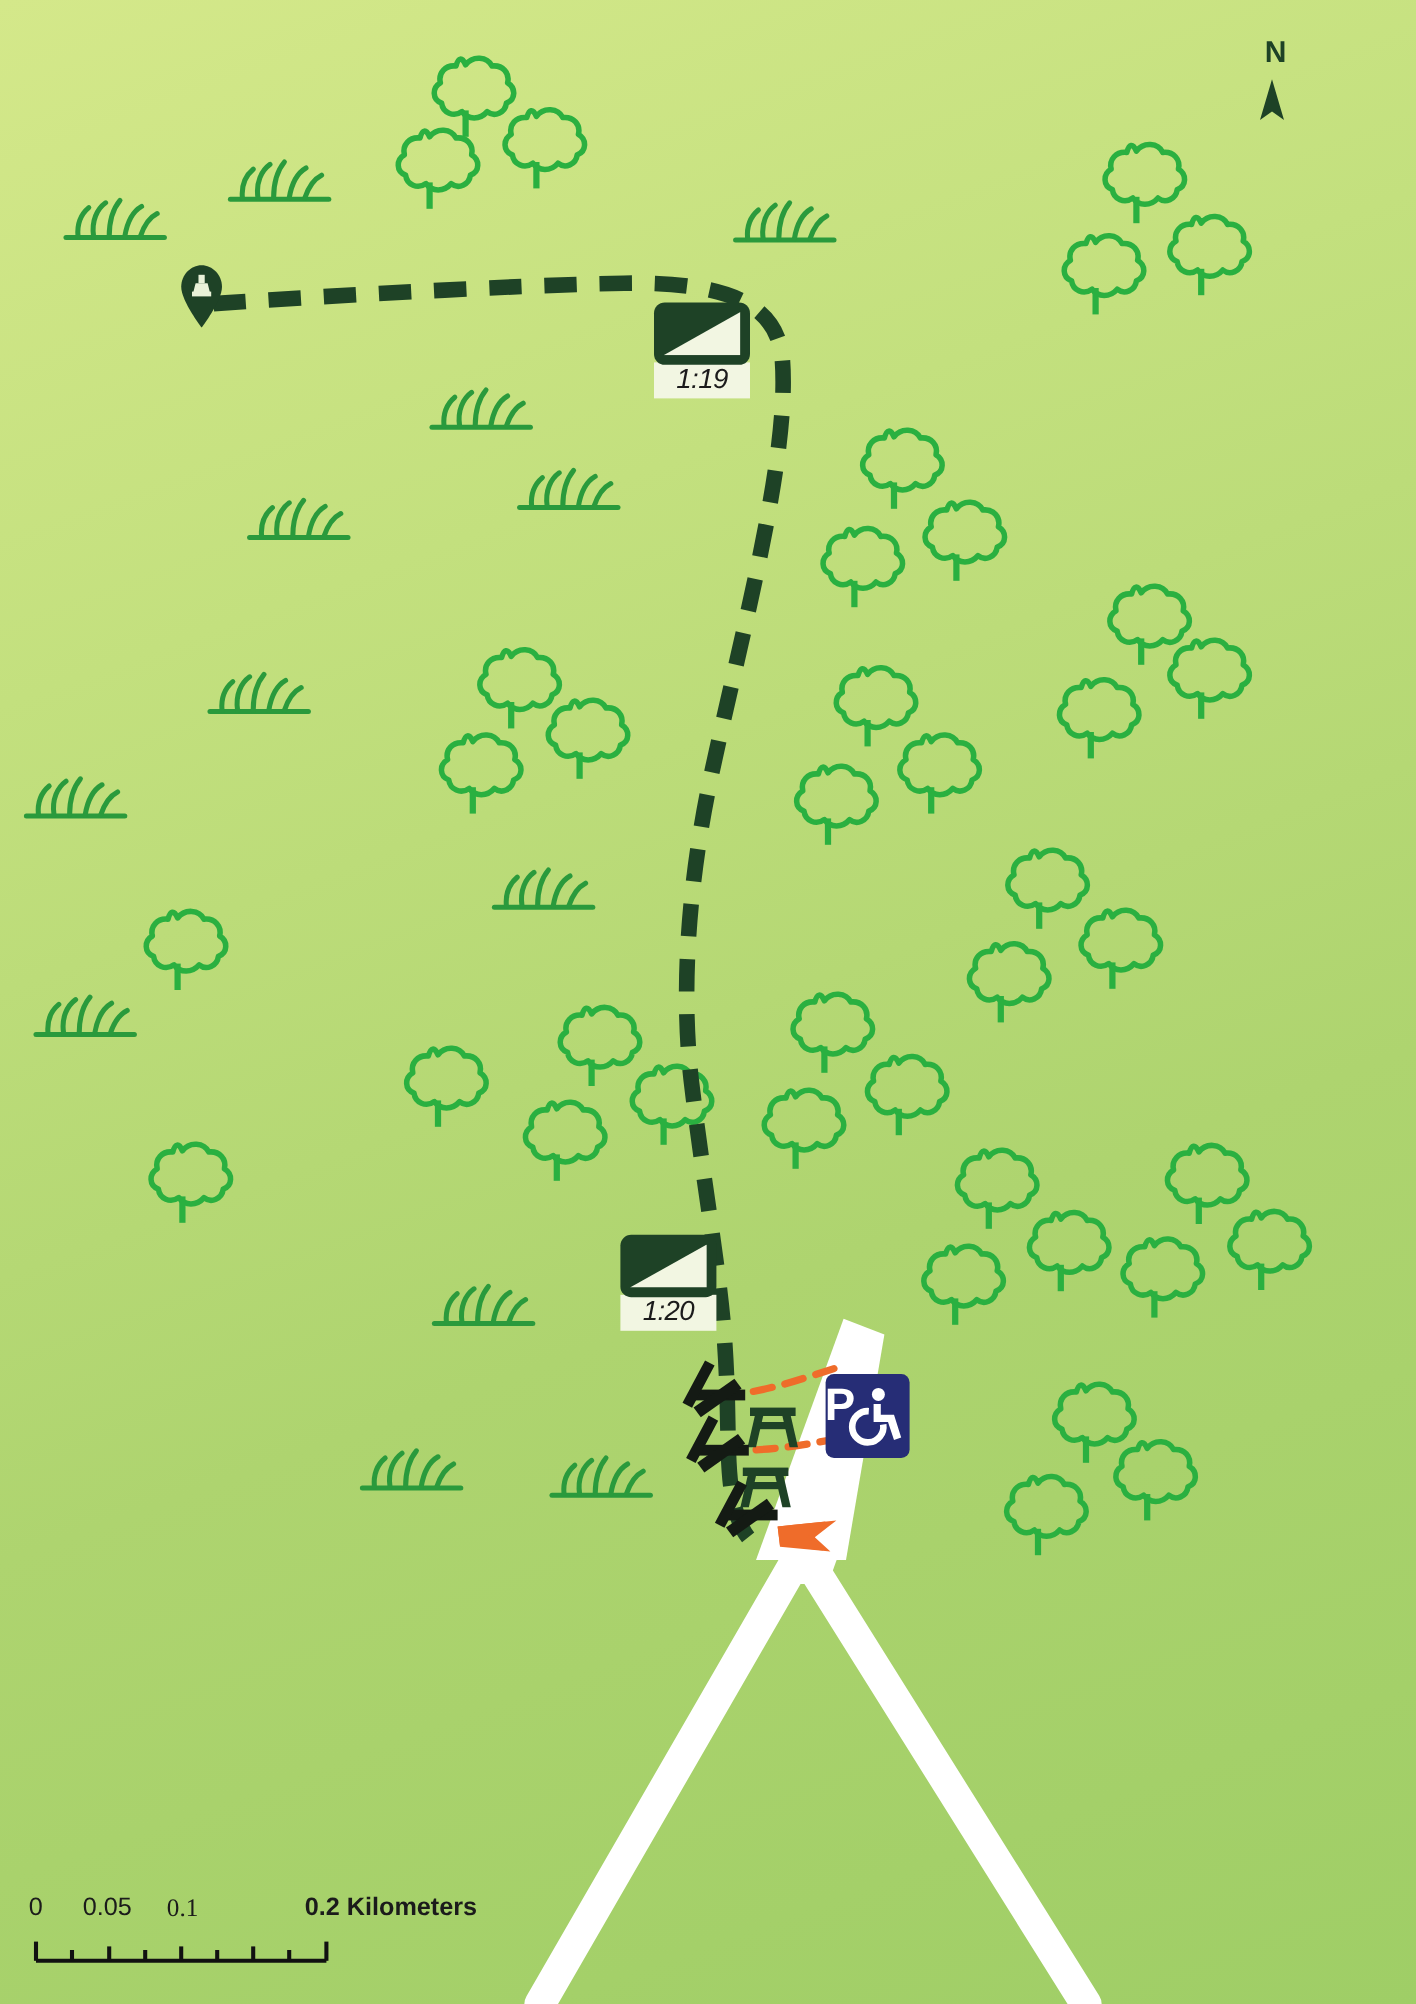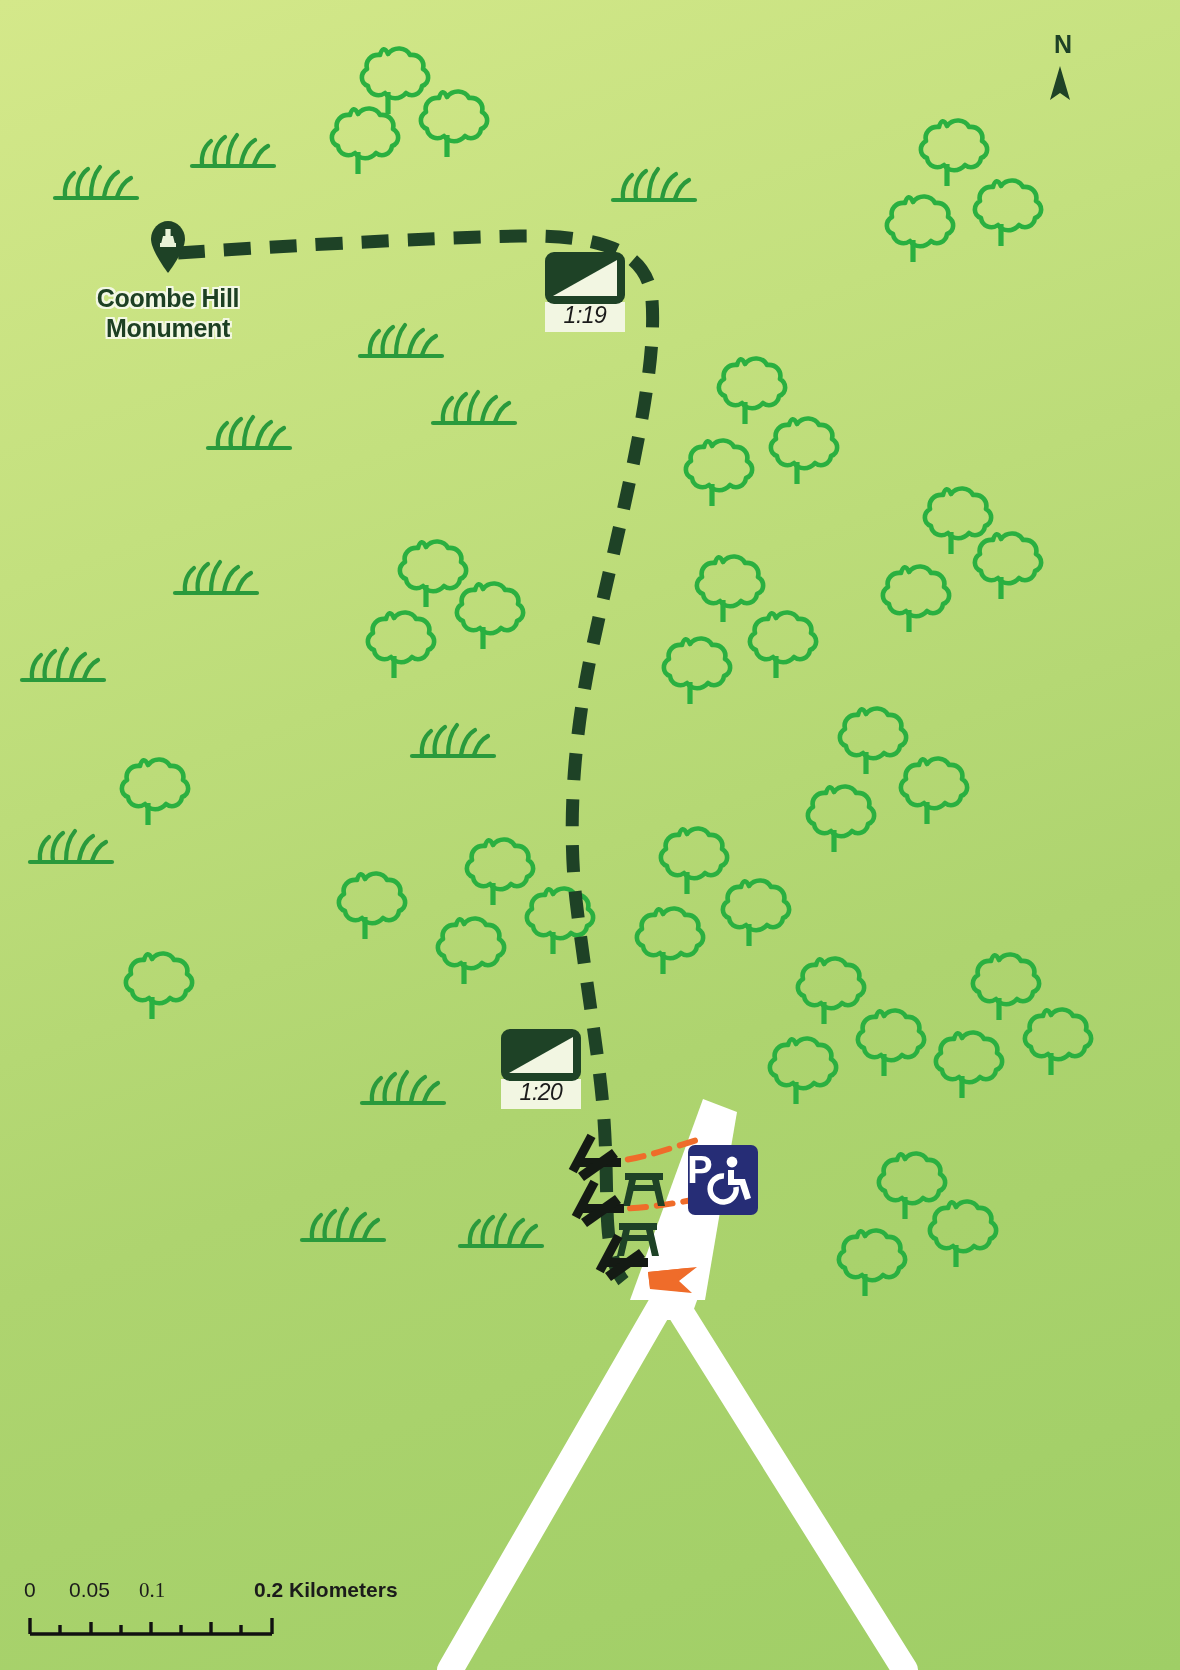--- a/index.html
+++ b/index.html
@@ -72,21 +72,21 @@
     color: #1b1b1b;
     font-size: 23px;
     font-weight: normal;
     font-family: "Liberation Sans", sans-serif;
     padding: 1px 4px 4px 4px;
     line-height: 1.08;
     letter-spacing: -0.5px;
     font-style: italic;
   }
   #time-1 { left: 545px; top: 252px; }
-  #time-2 { left: 501px; top: 1029px; }
+  #time-2 { left: 517px; top: 1029px; }
 
   #parking-sign {
     position: absolute;
     left: 688px;
     top: 1145px;
     width: 70px;
     height: 70px;
     background: #262d76;
     border-radius: 7px;
     overflow: hidden;
@@ -273,22 +273,20 @@
       <line x1="91" y1="1622" x2="91" y2="1634" stroke="#111111" stroke-width="3.4"></line>
       <line x1="121" y1="1625" x2="121" y2="1634" stroke="#111111" stroke-width="3.4"></line>
       <line x1="151" y1="1622" x2="151" y2="1634" stroke="#111111" stroke-width="3.4"></line>
       <line x1="181" y1="1625" x2="181" y2="1634" stroke="#111111" stroke-width="3.4"></line>
       <line x1="211" y1="1622" x2="211" y2="1634" stroke="#111111" stroke-width="3.4"></line>
       <line x1="241" y1="1625" x2="241" y2="1634" stroke="#111111" stroke-width="3.4"></line>
       <line x1="272" y1="1618" x2="272" y2="1634" stroke="#111111" stroke-width="3.4"></line>
     </g>
   </svg>
 
-  <div class="lbl" id="poi-label"><span>Coombe Hill</span>
-<span>Monument</span></div>
 
   <div class="time-box" id="time-1">
     <div class="time-chip">
       <svg class="slope" viewBox="0 0 64 36">
         <path d="M0,36 L64,36 L64,0 Z" fill="#f2f6e2"></path>
       </svg>
     </div>
     <span class="time-text">1:19</span>
   </div>
 

